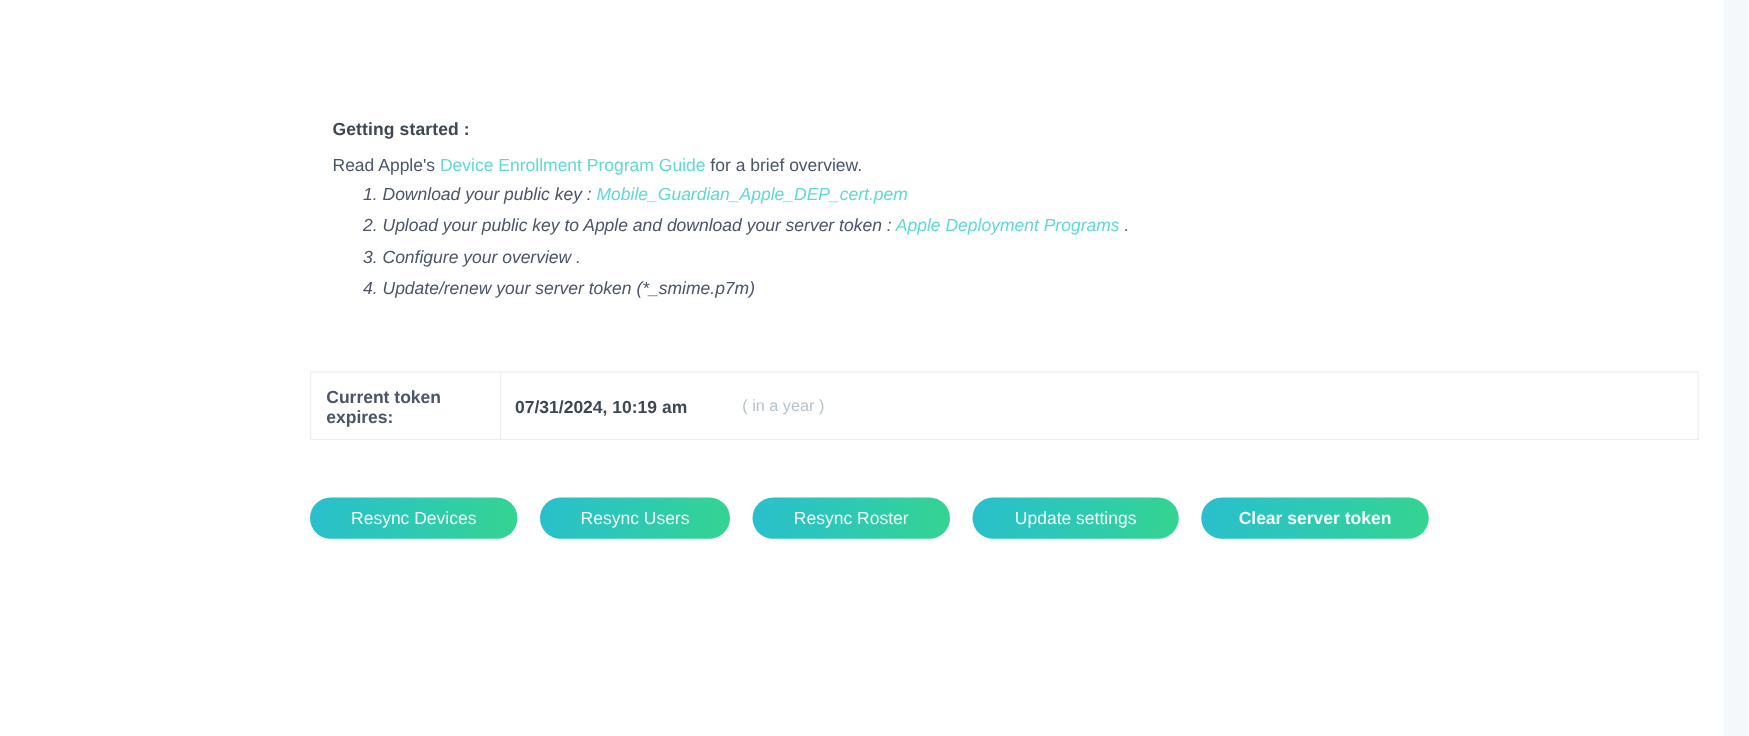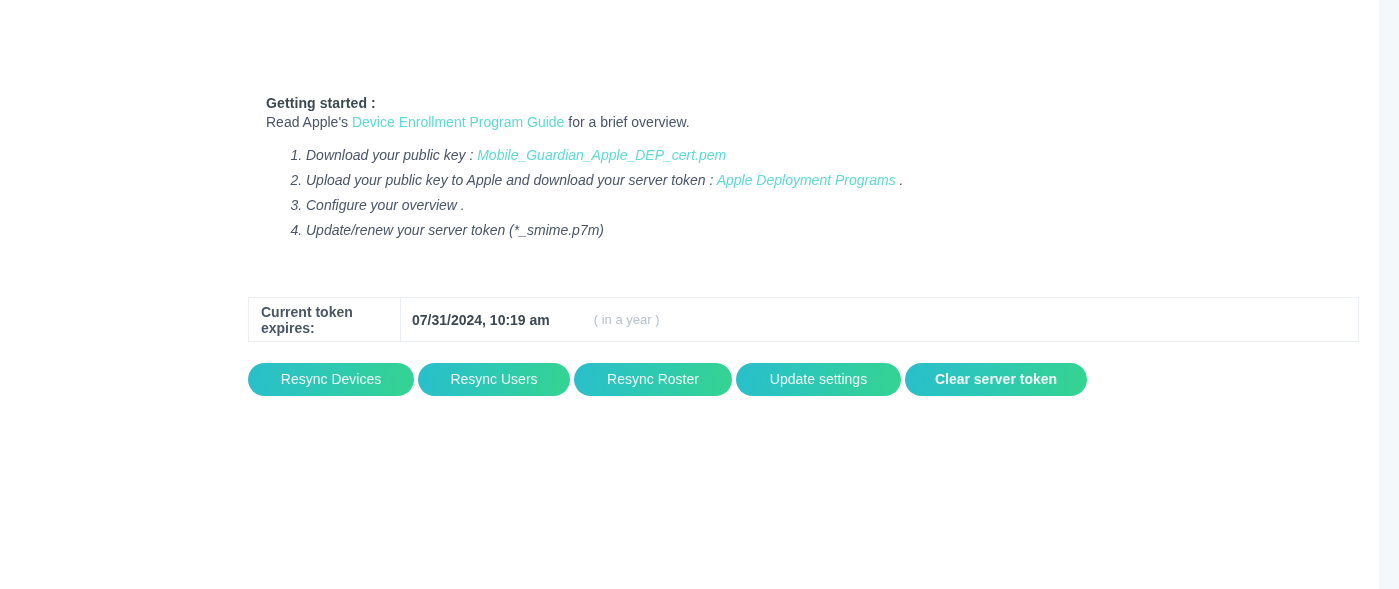--- a/index.html
+++ b/index.html
@@ -50,21 +50,21 @@
     top: 95px;
     font-size: 14px;
     font-weight: bold;
     color: #3d4852;
     letter-spacing: 0.1px;
   }
 
   .intro {
     position: absolute;
     left: 18px;
-    top: 114px;
+    top: 124px;
     font-size: 14px;
     color: #5fd9d4;
     white-space: nowrap;
   }
   .intro .plain {
     color: #4a5568;
   }
   .intro a, .list-item a {
     color: #5fd9d4;
     text-decoration: none;
@@ -89,21 +89,21 @@
   }
   ol.steps li::marker {
     color: #4a5568;
   }
 
   .token-table {
     position: absolute;
     left: 0px;
     top: 297px;
     width: 1111px;
-    height: 45px;
+    height: 55px;
     border: 1px solid #ebeef2;
     box-sizing: border-box;
     background: #ffffff;
     display: flex;
     align-items: stretch;
   }
   .token-label-cell {
     width: 152px;
     box-sizing: border-box;
     border-right: 1px solid #ebeef2;
@@ -130,23 +130,23 @@
   }
   .token-relative {
     font-size: 13px;
     color: #b8c2cc;
     margin-left: 20px;
   }
 
   .button-row {
     position: absolute;
     left: 0px;
-    top: 363px;
-    display: flex;
-    gap: 4px;
+    top: 398px;
+    display: flex;
+    gap: 18px;
   }
   .btn {
     height: 33px;
     border: none;
     border-radius: 17px;
     background: linear-gradient(100deg, #29bfcc 0%, #2dc7b8 40%, #35d490 100%);
     color: rgba(255,255,255,0.92);
     font-family: "Liberation Sans", sans-serif;
     font-size: 14px;
     line-height: 33px;

